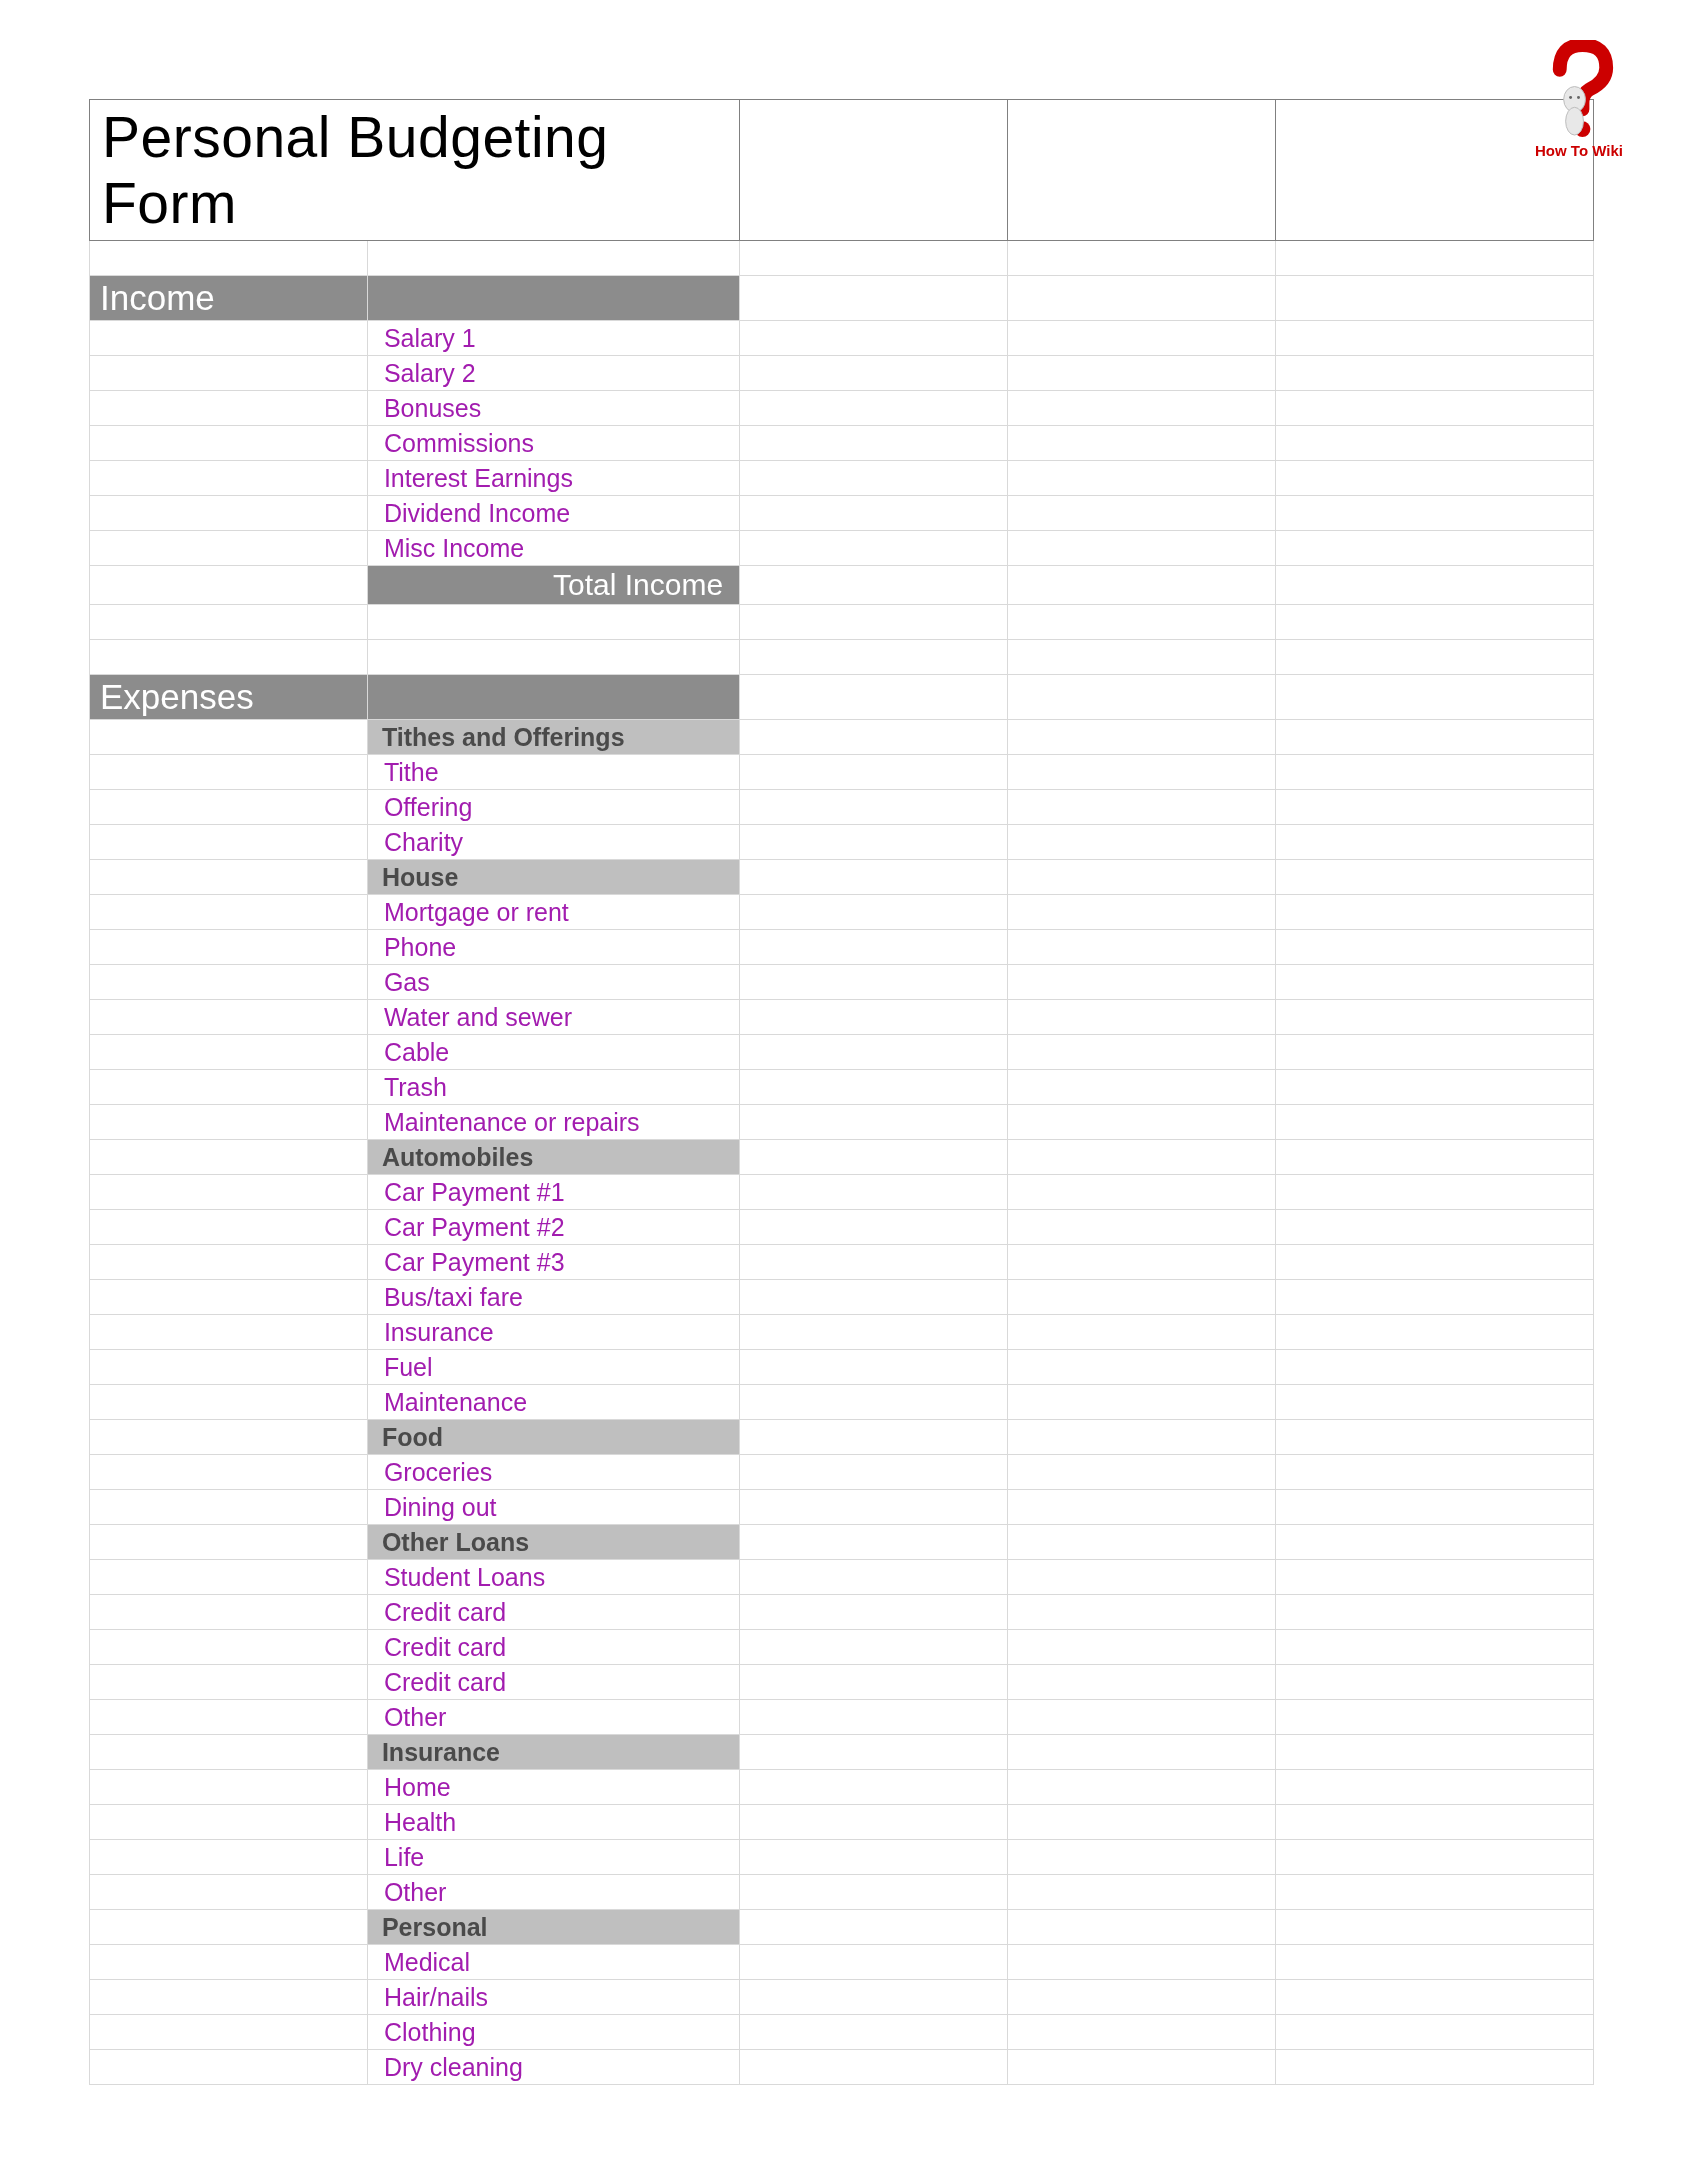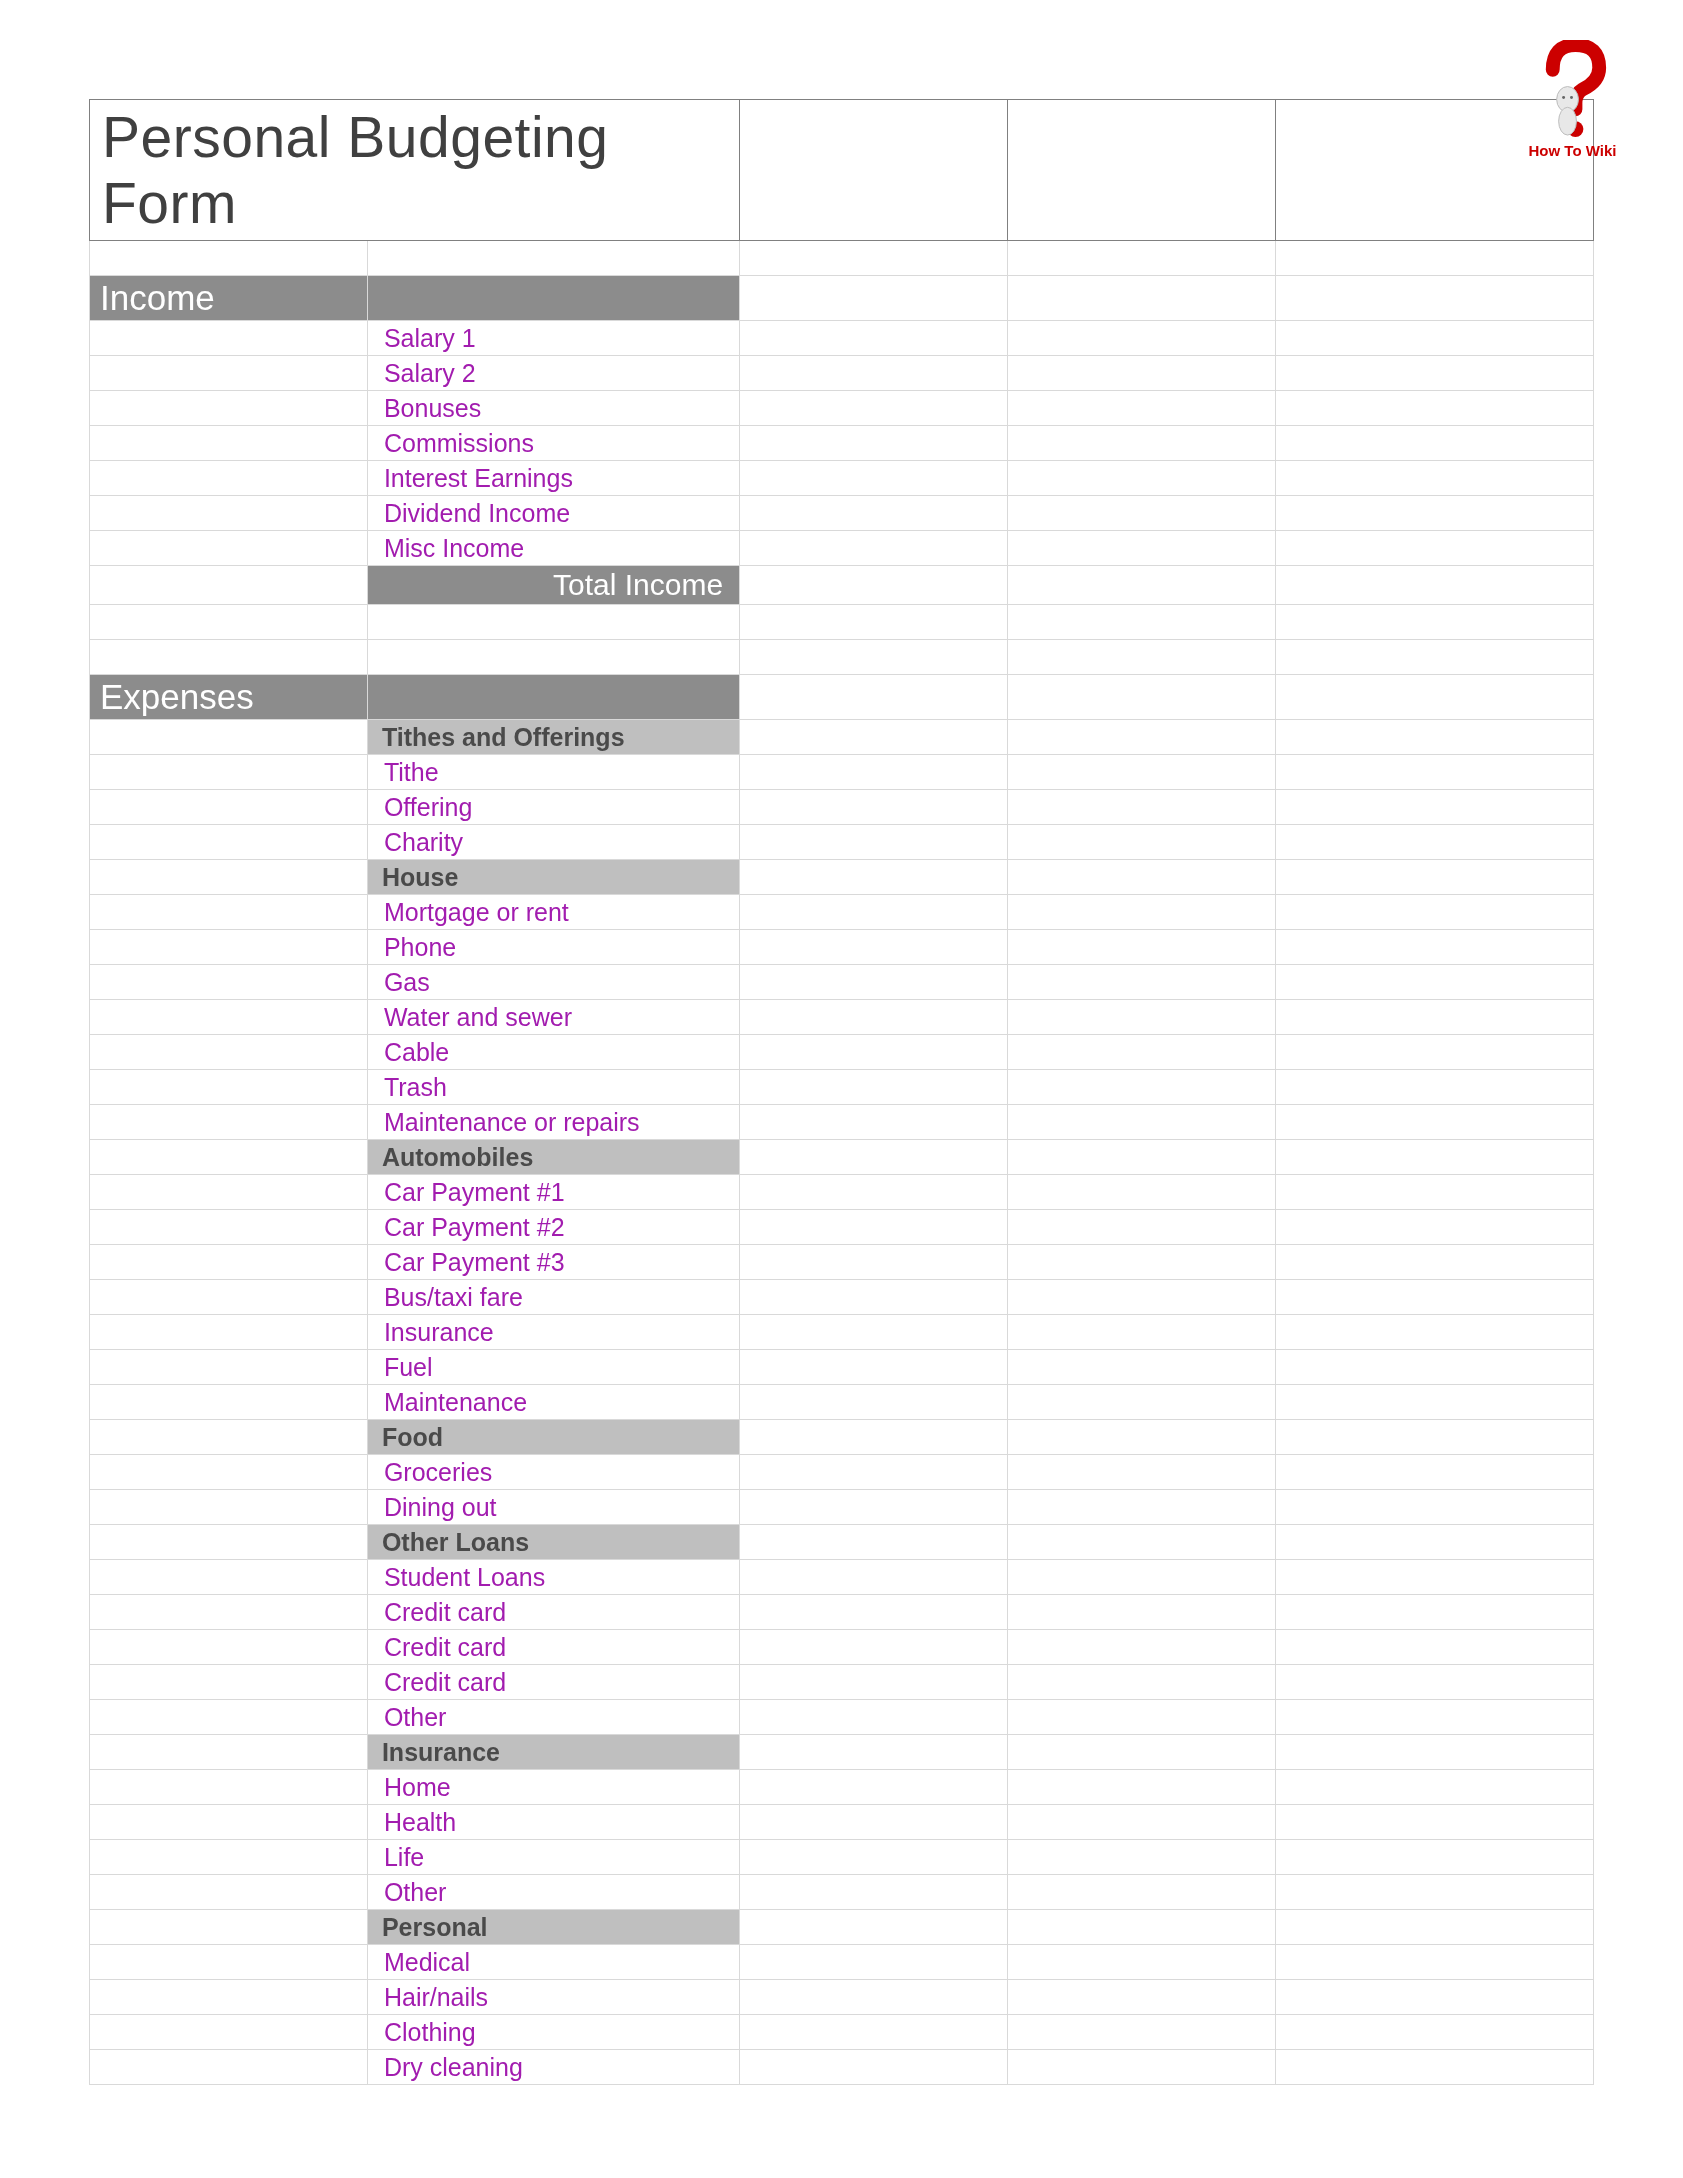--- a/index.html
+++ b/index.html
@@ -7,22 +7,21 @@
     background: #fff;
     font-family: "Trebuchet MS", "Lucida Grande", Verdana, sans-serif;
     width: 1683px;
     height: 2178px;
     position: relative;
     padding: 99px 89px 99px 89px;
   }
   .logo {
     position: absolute;
     top: 40px;
-    right: 66px;
-    text-align: center;
+    right: 59px;
   }
   .logo svg { display: block; margin: 0 auto; }
   .logo-text {
     font-size: 15px;
     font-weight: bold;
     color: #cc0000;
     margin-top: -2px;
   }
   table {
     border-collapse: collapse;
@@ -44,21 +43,21 @@
   col.c5 { width: 317px; }
 
   tr.title-row td {
     border: 1px solid #808080;
     height: 89px;
   }
   tr.title-row td.title-cell {
     font-size: 57px;
     font-weight: 400;
     padding: 4px 12px;
-    color: #404040;
+    color: #000000;
     letter-spacing: 0.5px;
   }
   tr.spacer td {
     border: 1px solid #d9d9d9;
     height: 35px;
   }
   td.section-head {
     background: #8c8c8c;
     color: #fff;
     font-size: 35px;

